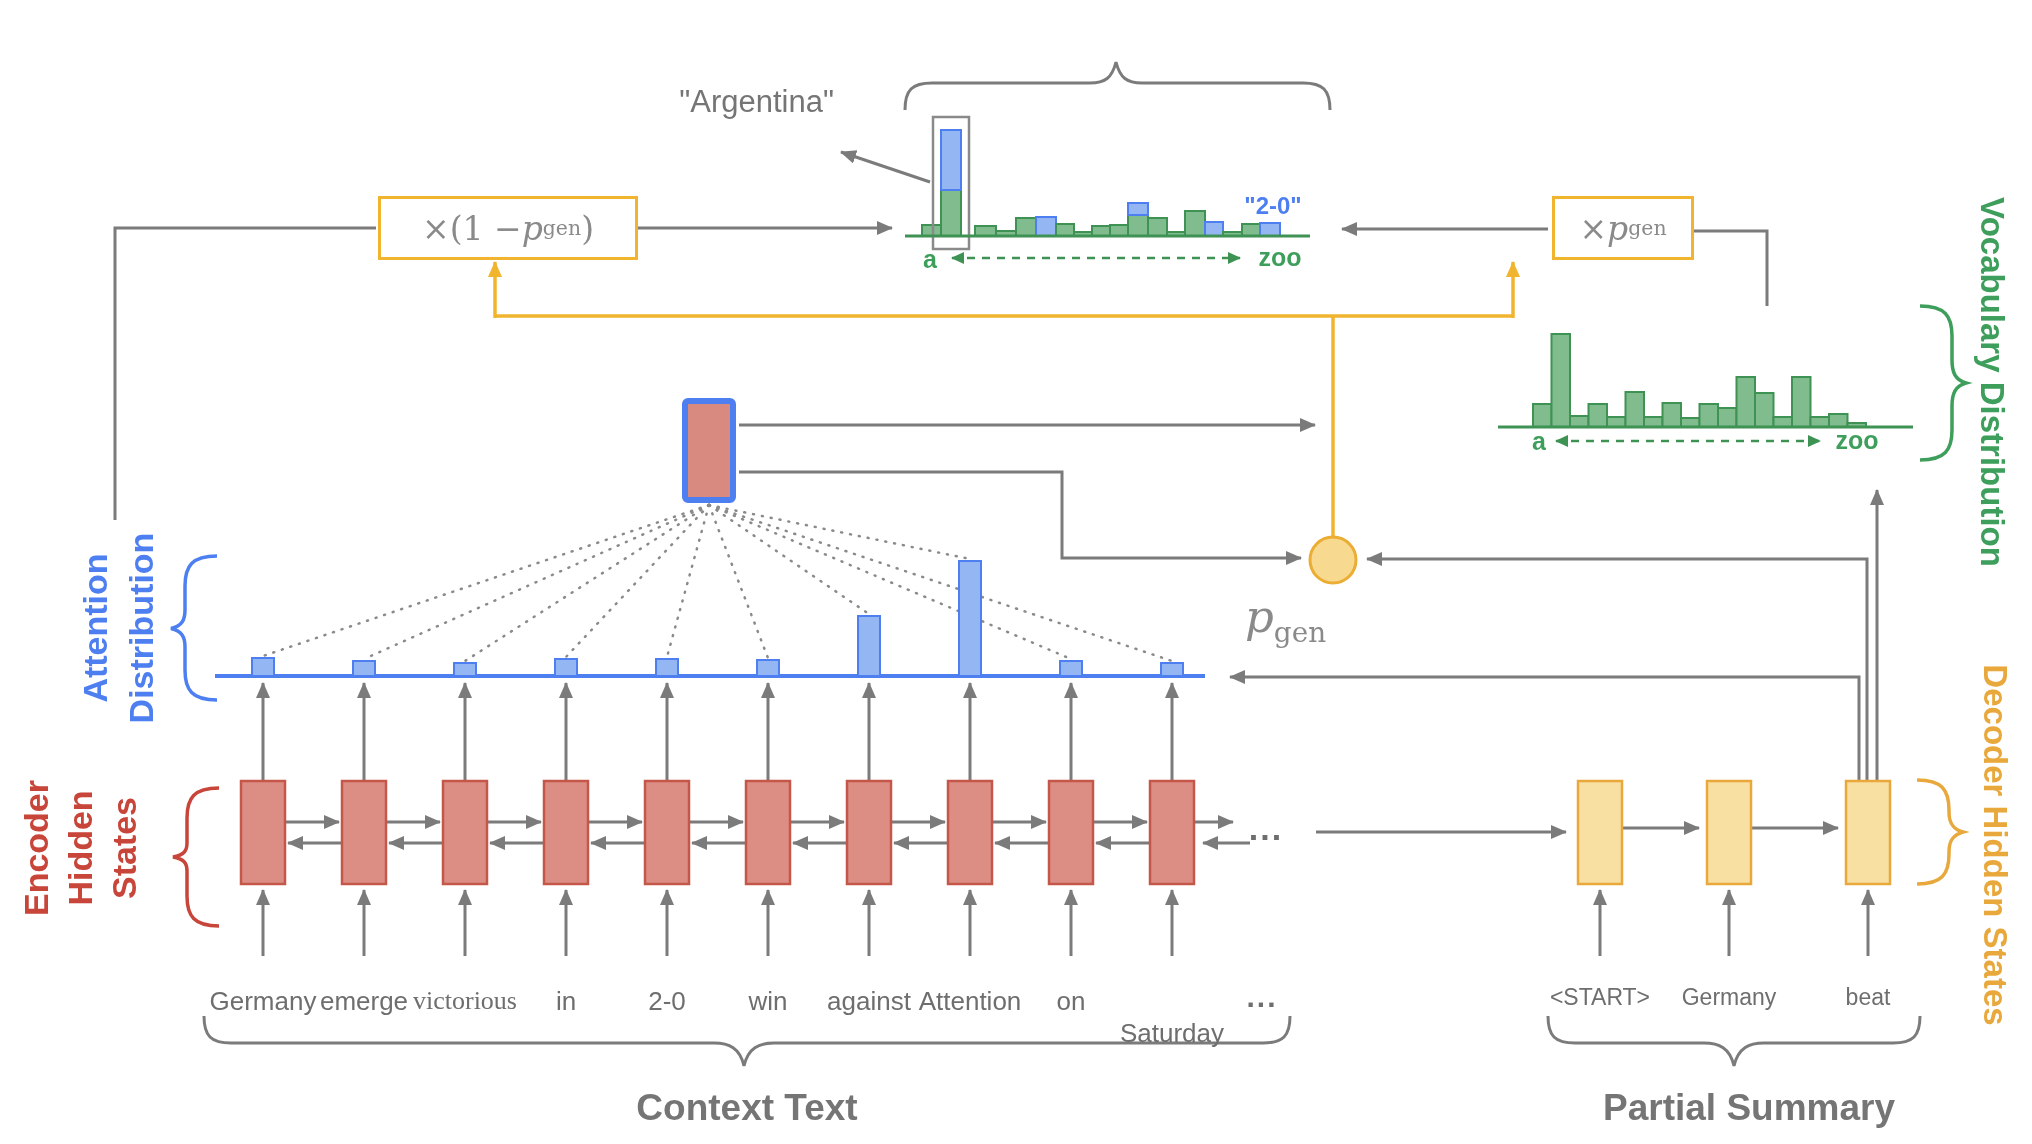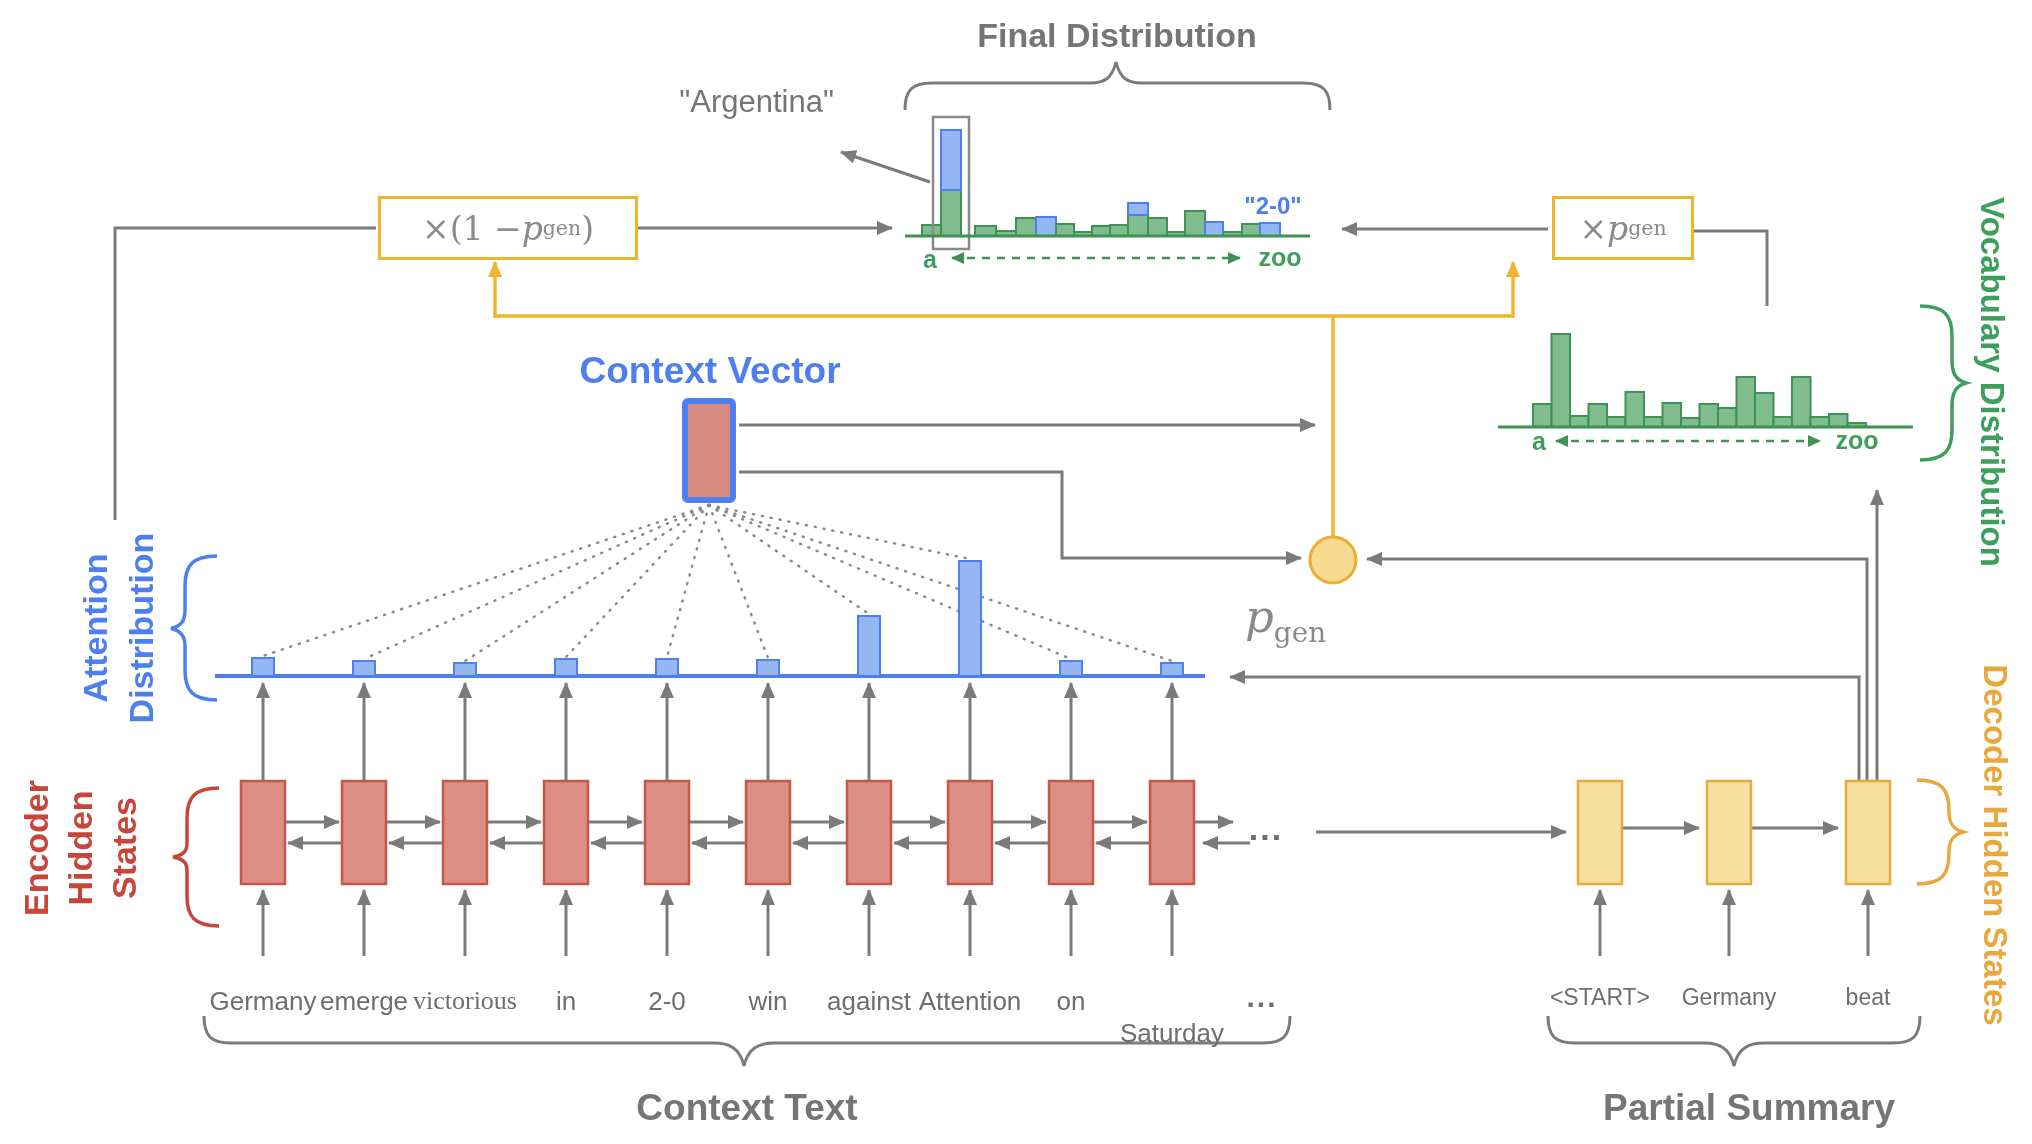--- a/index.html
+++ b/index.html
@@ -206,40 +206,38 @@
         <line x1="1751" y1="828" x2="1838" y2="828" stroke="#7b7b7b" stroke-width="3" marker-end="url(#mGray)"></line>
         <rect x="1707" y="781" width="44" height="103" fill="#F8DFA2" stroke="#E9A83B" stroke-width="2.5"></rect>
         <line x1="1868" y1="956" x2="1868" y2="890" stroke="#7b7b7b" stroke-width="3" marker-end="url(#mGray)"></line>
         <rect x="1846" y="781" width="44" height="103" fill="#F8DFA2" stroke="#E9A83B" stroke-width="2.5"></rect>
       </g>
 
   <rect x="685" y="401" width="48" height="99" rx="3" fill="#D98A80" stroke="#4E7FF0" stroke-width="6"></rect>
   <circle cx="1333" cy="560" r="23" fill="#F7D98F" stroke="#EBAD33" stroke-width="3"></circle>
 </svg>
 
-<div class="lbl ctr" style="left:1117px;top:35px;font-size:34px;font-weight:600;">Final Distribution</div>
 
 <div class="lbl" style="right:1198px;top:84px;font-size:31px;">"Argentina"</div>
 
 <div class="lbl ctr" style="left:1273px;top:206px;font-size:24px;font-weight:600;color:#4E7FF0;">"2-0"</div>
 
 <div class="mathbox" style="left:378px;top:196px;width:254px;height:58px;">
   <span>×(1 − </span>
       <span class="ital">p</span>
       <sub class="msub">gen</sub>
       <span>)</span>
 </div>
 
 <div class="mathbox" style="left:1552px;top:196px;width:136px;height:58px;">
   <span>×</span>
       <span class="ital">p</span>
       <sub class="msub">gen</sub>
 </div>
 
-<div class="lbl ctr" style="left:710px;top:371px;font-size:37px;font-weight:700;color:#4E7FF0;">Context Vector</div>
 
 <div class="lbl mathtxt" style="left:1245px;top:590px;font-size:45px;">
   <span class="ital">p</span><sub class="msub">gen</sub>
 </div>
 
 <div class="axis ctr" style="left:930px;top:259px;">a</div>
 <div class="axis ctr" style="left:1280px;top:257px;">zoo</div>
 <div class="axis ctr" style="left:1539px;top:441px;">a</div>
 <div class="axis ctr" style="left:1857px;top:440px;">zoo</div>
 

